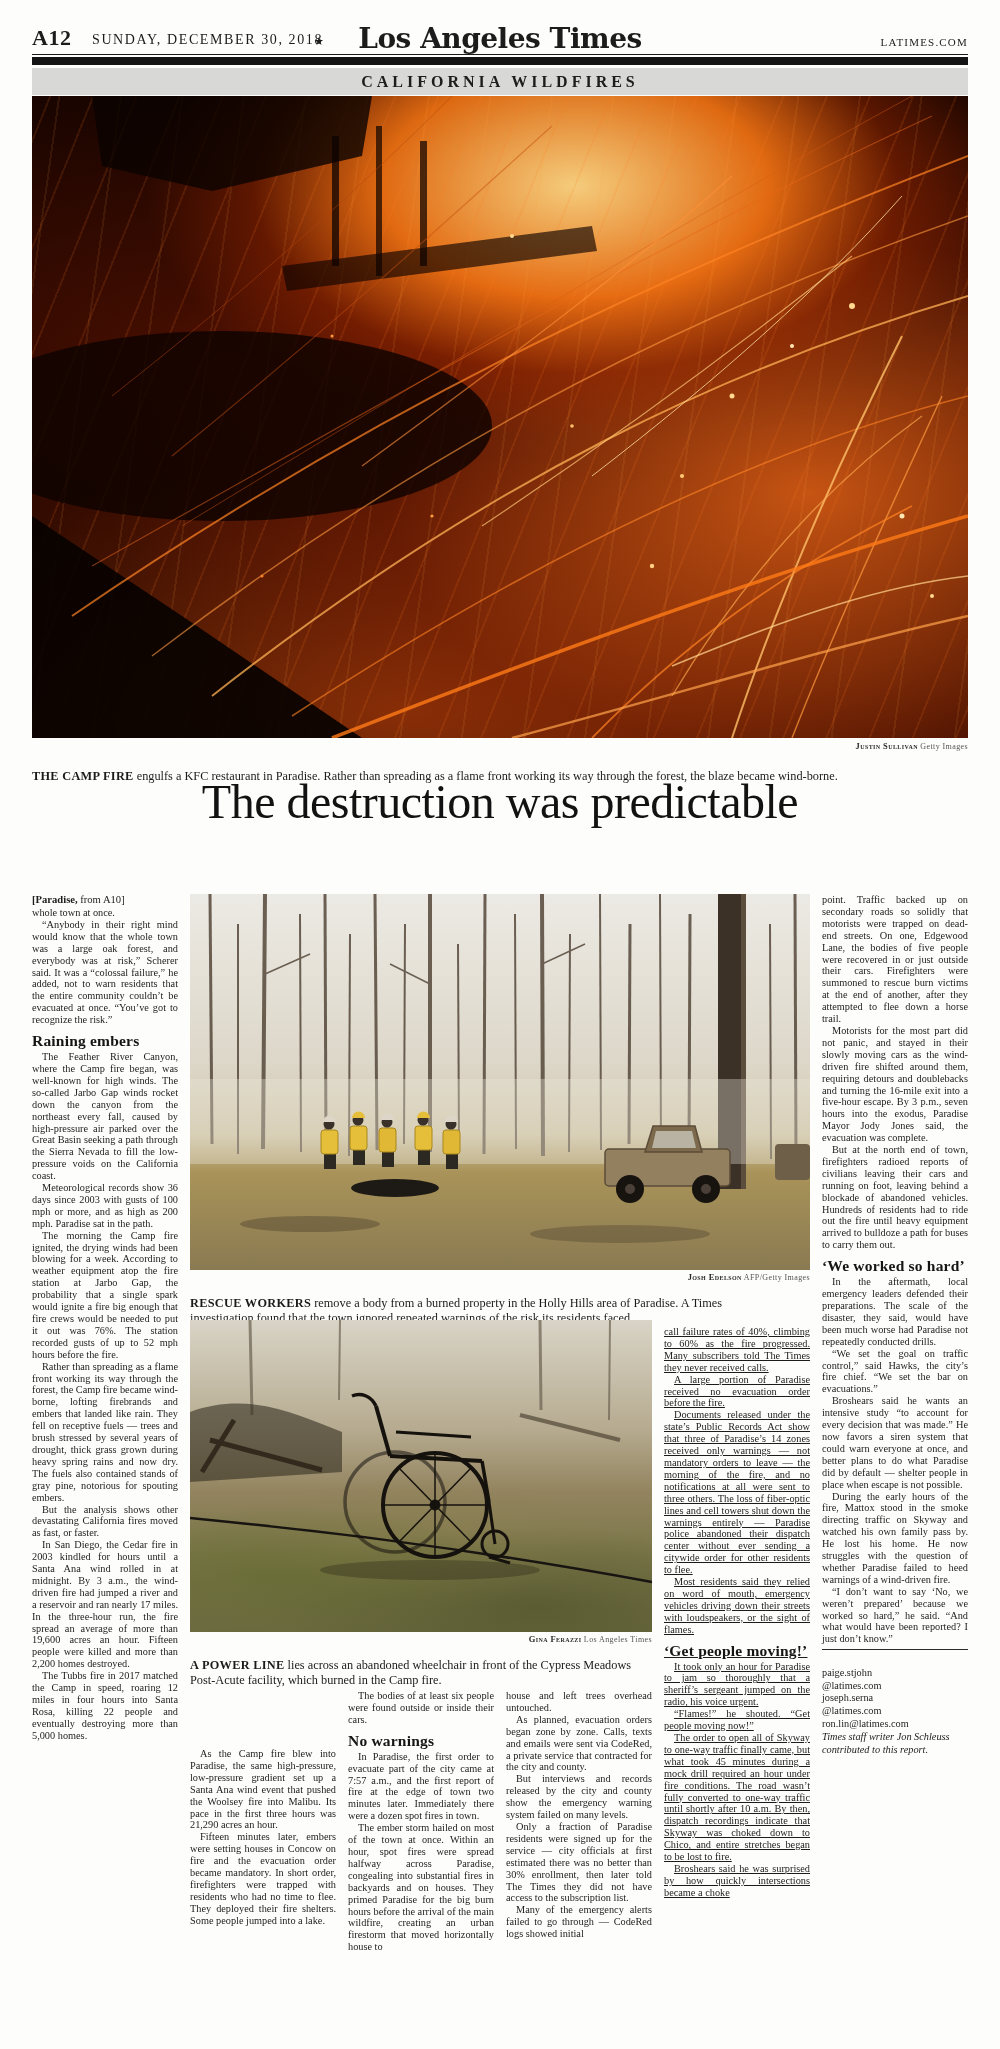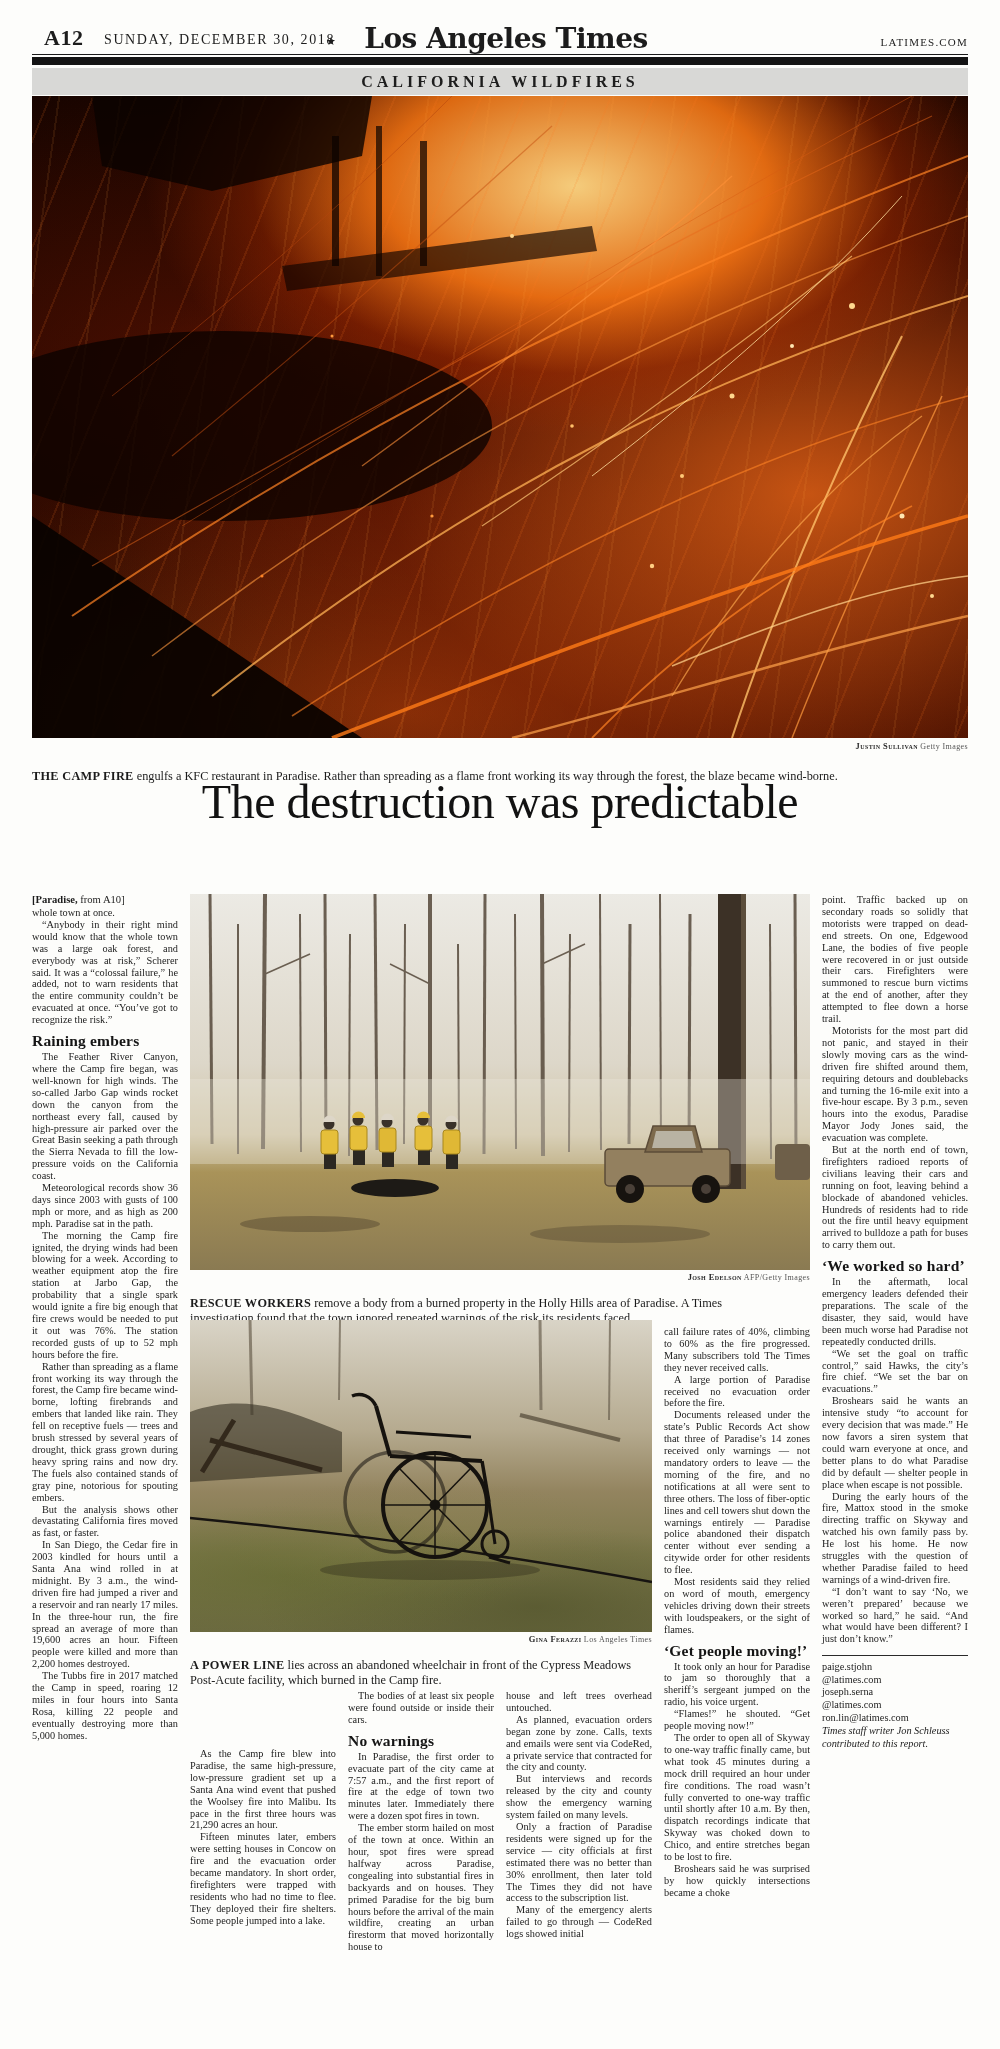--- a/index.html
+++ b/index.html
@@ -1,20 +1,20 @@
 <!DOCTYPE html>
 <html><head>
 <meta charset="utf-8">
 <style>
   html,body{margin:0;padding:0;background:#888;}
   .page{position:relative;width:1000px;height:2049px;margin:0 auto;background:#fdfdfb;
         font-family:"Liberation Serif",serif;color:#1c1c1c;overflow:hidden;}
 
   
-  #masthead-row{position:absolute;left:44px;right:32px;top:20px;height:32px;}
+  #masthead-row{position:absolute;left:32px;right:32px;top:20px;height:32px;}
   #page-number{position:absolute;left:0;bottom:1px;font-size:22px;font-weight:bold;letter-spacing:.5px;}
   #edition-date{position:absolute;left:60px;bottom:4px;font-size:14px;letter-spacing:1.6px;}
   #edition-star{position:absolute;left:282px;bottom:4px;font-size:11px;}
   #masthead{position:absolute;left:50%;transform:translateX(-50%);bottom:-3px;
             font-family:"DejaVu Serif",serif;font-weight:bold;font-size:28px;letter-spacing:-.5px;white-space:nowrap;}
   #site-url{position:absolute;right:0;bottom:4px;font-size:11px;letter-spacing:1.2px;}
   #rule-thin{position:absolute;left:32px;right:32px;top:54px;height:1px;background:#1a1a1a;}
   #bar-black{position:absolute;left:32px;right:32px;top:57px;height:8px;background:#141414;}
   #section-banner{position:absolute;left:32px;right:32px;top:68px;height:27px;background:#d8d8d6;
        text-align:center;line-height:28px;font-size:16px;font-weight:bold;letter-spacing:4px;color:#1d1d1d;}
@@ -58,27 +58,27 @@
   #rescue-caption{top:1284px;left:190px;width:568px;}
   #wheelchair-caption{top:1646px;left:190px;width:445px;}
 
   
   #headline{position:absolute;left:32px;top:774px;width:936px;margin:0;
     font-size:48px;font-weight:normal;letter-spacing:-.5px;text-align:center;white-space:nowrap;color:#121212;}
 
   
   .col{position:absolute;width:146px;top:894px;}
   #col1{left:32px;} #col6{left:822px;}
-  #col5{left:664px;top:1326px;}
+  #col5{left:664px;top:1326px;text-decoration:underline;}
   #col2b{left:190px;top:1748px;} #col3b{left:348px;top:1690px;} #col4b{left:506px;top:1690px;}
   .bp{margin:0;font-size:10.3px;line-height:11.9px;text-align:justify;text-indent:10px;}
   .bp.cont,.bp.noind{text-indent:0;}
   .jump{margin:0 0 1px 0;font-size:10.6px;line-height:12px;}
   .subhead{margin:7px 0 2px 0;font-size:15.5px;line-height:16px;font-weight:bold;letter-spacing:.2px;color:#151515;}
-  .tagline{margin-top:10px;border-top:1.5px solid #2a2a2a;padding-top:5px;}
+  .tagline{margin-top:4px;border-top:1.5px solid #2a2a2a;padding-top:17px;}
   .tagline div{font-size:10.3px;line-height:12.6px;}
   .tagline .note{margin-top:1px;font-style:italic;}
 </style>
 </head>
 <body>
 
 <div class="page">
 
   <div id="masthead-row">
     <span id="page-number">A12</span>
@@ -304,21 +304,21 @@
 
   <section class="col" id="col6">
     <p class="bp cont">point. Traffic backed up on secondary roads so solidly that motorists were trapped on dead-end streets. On one, Edgewood Lane, the bodies of five people were recovered in or just outside their cars. Firefighters were summoned to rescue burn victims at the end of another, after they attempted to flee down a horse trail.</p>
     <p class="bp">Motorists for the most part did not panic, and stayed in their slowly moving cars as the wind-driven fire shifted around them, requiring detours and doublebacks and turning the 16-mile exit into a five-hour escape. By 3 p.m., seven hours into the exodus, Paradise Mayor Jody Jones said, the evacuation was complete.</p>
     <p class="bp">But at the north end of town, firefighters radioed reports of civilians leaving their cars and running on foot, leaving behind a blockade of abandoned vehicles. Hundreds of residents had to ride out the fire until heavy equipment arrived to bulldoze a path for buses to carry them out.</p>
     <h3 class="subhead">‘We worked so hard’</h3>
     <p class="bp">In the aftermath, local emergency leaders defended their preparations. The scale of the disaster, they said, would have been much worse had Paradise not repeatedly conducted drills.</p>
     <p class="bp">“We set the goal on traffic control,” said Hawks, the city’s fire chief. “We set the bar on evacuations.”</p>
     <p class="bp">Broshears said he wants an intensive study “to account for every decision that was made.” He now favors a siren system that could warn everyone at once, and better plans to do what Paradise did by default — shelter people in place when escape is not possible.</p>
     <p class="bp">During the early hours of the fire, Mattox stood in the smoke directing traffic on Skyway and watched his own family pass by. He lost his home. He now struggles with the question of whether Paradise failed to heed warnings of a wind-driven fire.</p>
-    <p class="bp">“I don’t want to say ‘No, we weren’t prepared’ because we worked so hard,” he said. “And what would have been different? I just don’t know.”</p>
+    <p class="bp">“I don’t want to say ‘No, we weren’t prepared’ because we worked so hard,” he said. “And what would have been reported? I just don’t know.”</p>
     <div class="tagline">
       <div>paige.stjohn</div>
       <div>@latimes.com</div>
       <div>joseph.serna</div>
       <div>@latimes.com</div>
       <div>ron.lin@latimes.com</div>
       <div class="note">Times staff writer Jon Schleuss contributed to this report.</div>
     </div>
   </section>
 

